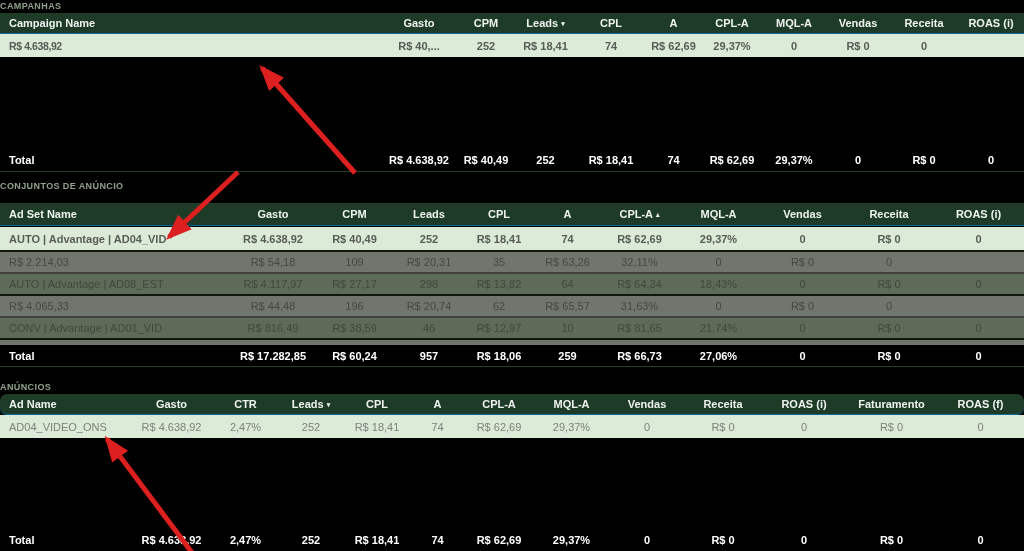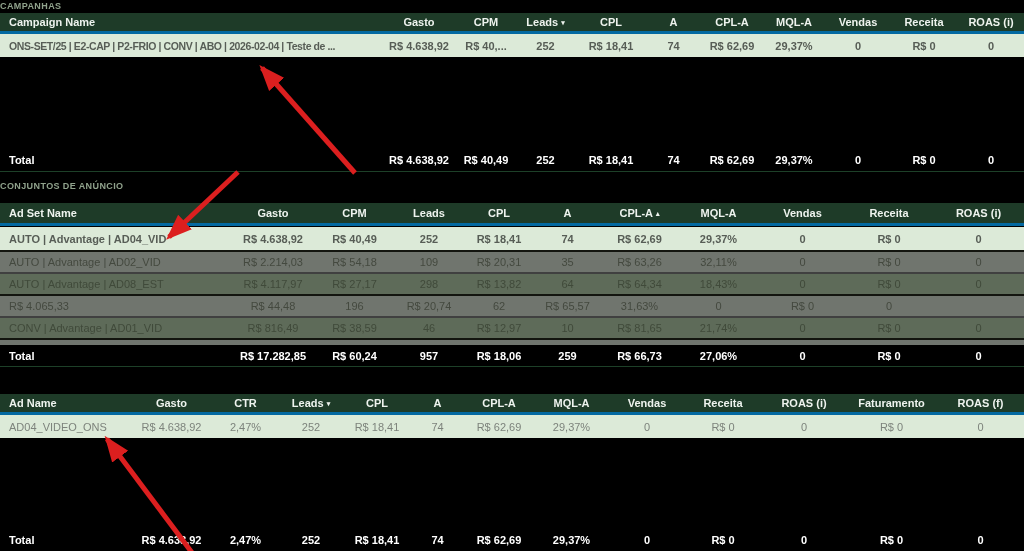--- a/index.html
+++ b/index.html
@@ -12,21 +12,21 @@
   html,body{margin:0;padding:0;background:#000;}
   #canvas{position:relative;width:1024px;height:551px;background:var(--bg);
     overflow:hidden;font-family:"Liberation Sans",sans-serif;}
   .section{position:absolute;left:0;width:1024px;}
   .tbl-title{position:absolute;top:0;left:0;right:0;height:12px;line-height:12px;
     text-align:left;font-size:9px;font-weight:700;letter-spacing:.4px;color:var(--title-text);}
   .row{display:grid;align-items:center;box-sizing:border-box;}
   .cell{text-align:center;white-space:nowrap;overflow:hidden;font-size:11px;box-sizing:border-box;}
   .cell:first-child{text-align:left;padding-left:9px;}
   .hdr{position:absolute;left:0;right:0;background:var(--header-bg);color:var(--header-text);
-    font-weight:700;border-bottom:3px solid #0369a1;}
+    font-weight:700;border-bottom:1px solid #0369a1;}
   .sort{font-size:7px;margin-left:3px;vertical-align:1px;}
   .body{position:absolute;left:0;right:0;z-index:1;}
   .data.hl{background:var(--hl-bg);}
   .s0 .data.hl,.s1 .data.hl{color:var(--hl-text);font-weight:700;}
   .s0 .data.hl .cell:first-child{font-size:10.5px;letter-spacing:-0.4px;}
   .s2 .data.hl{color:var(--hl-text-soft);}
   .data.dim-a{background:var(--dima-bg);color:var(--dima-text);border-top:2px solid #13150f;}
   .data.dim-b{background:var(--dimb-bg);color:var(--dimb-text);border-top:2px solid #404040;}
   .total{position:absolute;left:0;right:0;background:#000;color:#fff;font-weight:700;
     border-bottom:1px solid var(--total-border);z-index:3;}
@@ -41,21 +41,21 @@
   .s1{top:180px;height:188px;}
   .s1 .row{grid-template-columns:230px 86px 77px 72px 68px 69px 75px 83px 85px 88px 91px;}
   .s1 .hdr{top:23px;height:23px;}
   .s1 .body{top:46px;}
   .s1 .data{height:22px;}
   .s1 .data.hl{height:24px;border-top:1px solid #000;}
   .s1 .total{top:165px;height:22px;}
   
   .s2{top:381px;height:170px;}
   .s2 .row{grid-template-columns:130px 83px 65px 66px 66px 55px 68px 77px 74px 78px 84px 91px 87px;}
-  .s2 .hdr{top:13px;height:21px;}
+  .s2 .hdr{top:13px;height:21px;border-radius:7px;}
   .s2 .body{top:34px;}
   .s2 .data{height:23px;}
   .s2 .total{top:147px;height:23px;border-bottom:none;}
   .arrows{position:absolute;top:0;left:0;z-index:9;pointer-events:none;}
 </style>
 </head>
 <body>
 
 <div id="canvas">
 
@@ -69,21 +69,20 @@
         <div class="cell"><span>CPL</span></div>
         <div class="cell"><span>A</span></div>
         <div class="cell"><span>CPL-A</span></div>
         <div class="cell"><span>MQL-A</span></div>
         <div class="cell"><span>Vendas</span></div>
         <div class="cell"><span>Receita</span></div>
         <div class="cell"><span>ROAS (i)</span></div>
       </div>
     <div class="body">
         <div class="row data hl">
-          <div class="cell">ONS-SET/25 | E2-CAP | P2-FRIO | CONV | ABO | 2026-02-04 | Teste de ...</div>
           <div class="cell">R$ 4.638,92</div>
           <div class="cell">R$ 40,...</div>
           <div class="cell">252</div>
           <div class="cell">R$ 18,41</div>
           <div class="cell">74</div>
           <div class="cell">R$ 62,69</div>
           <div class="cell">29,37%</div>
           <div class="cell">0</div>
           <div class="cell">R$ 0</div>
           <div class="cell">0</div>
@@ -127,21 +126,20 @@
           <div class="cell">252</div>
           <div class="cell">R$ 18,41</div>
           <div class="cell">74</div>
           <div class="cell">R$ 62,69</div>
           <div class="cell">29,37%</div>
           <div class="cell">0</div>
           <div class="cell">R$ 0</div>
           <div class="cell">0</div>
         </div>
         <div class="row data dim-a">
-          <div class="cell">AUTO | Advantage | AD02_VID</div>
           <div class="cell">R$ 2.214,03</div>
           <div class="cell">R$ 54,18</div>
           <div class="cell">109</div>
           <div class="cell">R$ 20,31</div>
           <div class="cell">35</div>
           <div class="cell">R$ 63,26</div>
           <div class="cell">32,11%</div>
           <div class="cell">0</div>
           <div class="cell">R$ 0</div>
           <div class="cell">0</div>
@@ -207,20 +205,21 @@
         <div class="cell">259</div>
         <div class="cell">R$ 66,73</div>
         <div class="cell">27,06%</div>
         <div class="cell">0</div>
         <div class="cell">R$ 0</div>
         <div class="cell">0</div>
       </div>
   </div>
 
   <div class="section s2">
+    <div class="tbl-title">ANÚNCIOS</div>
     <div class="row hdr">
         <div class="cell"><span>Ad Name</span></div>
         <div class="cell"><span>Gasto</span></div>
         <div class="cell"><span>CTR</span></div>
         <div class="cell"><span>Leads</span><span class="sort">▾</span></div>
         <div class="cell"><span>CPL</span></div>
         <div class="cell"><span>A</span></div>
         <div class="cell"><span>CPL-A</span></div>
         <div class="cell"><span>MQL-A</span></div>
         <div class="cell"><span>Vendas</span></div>

